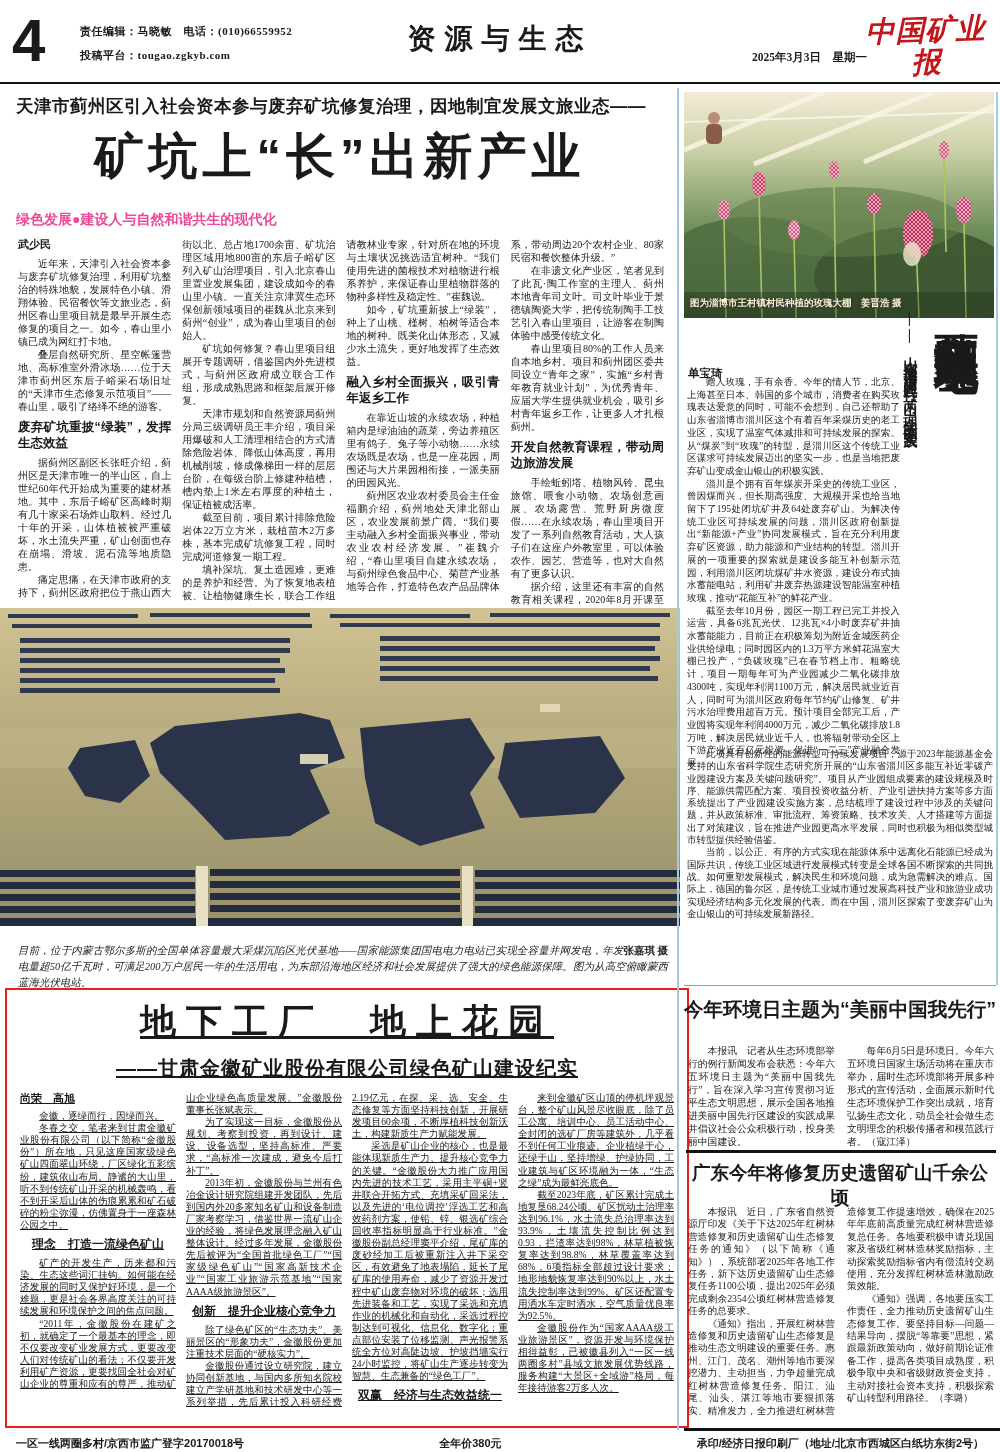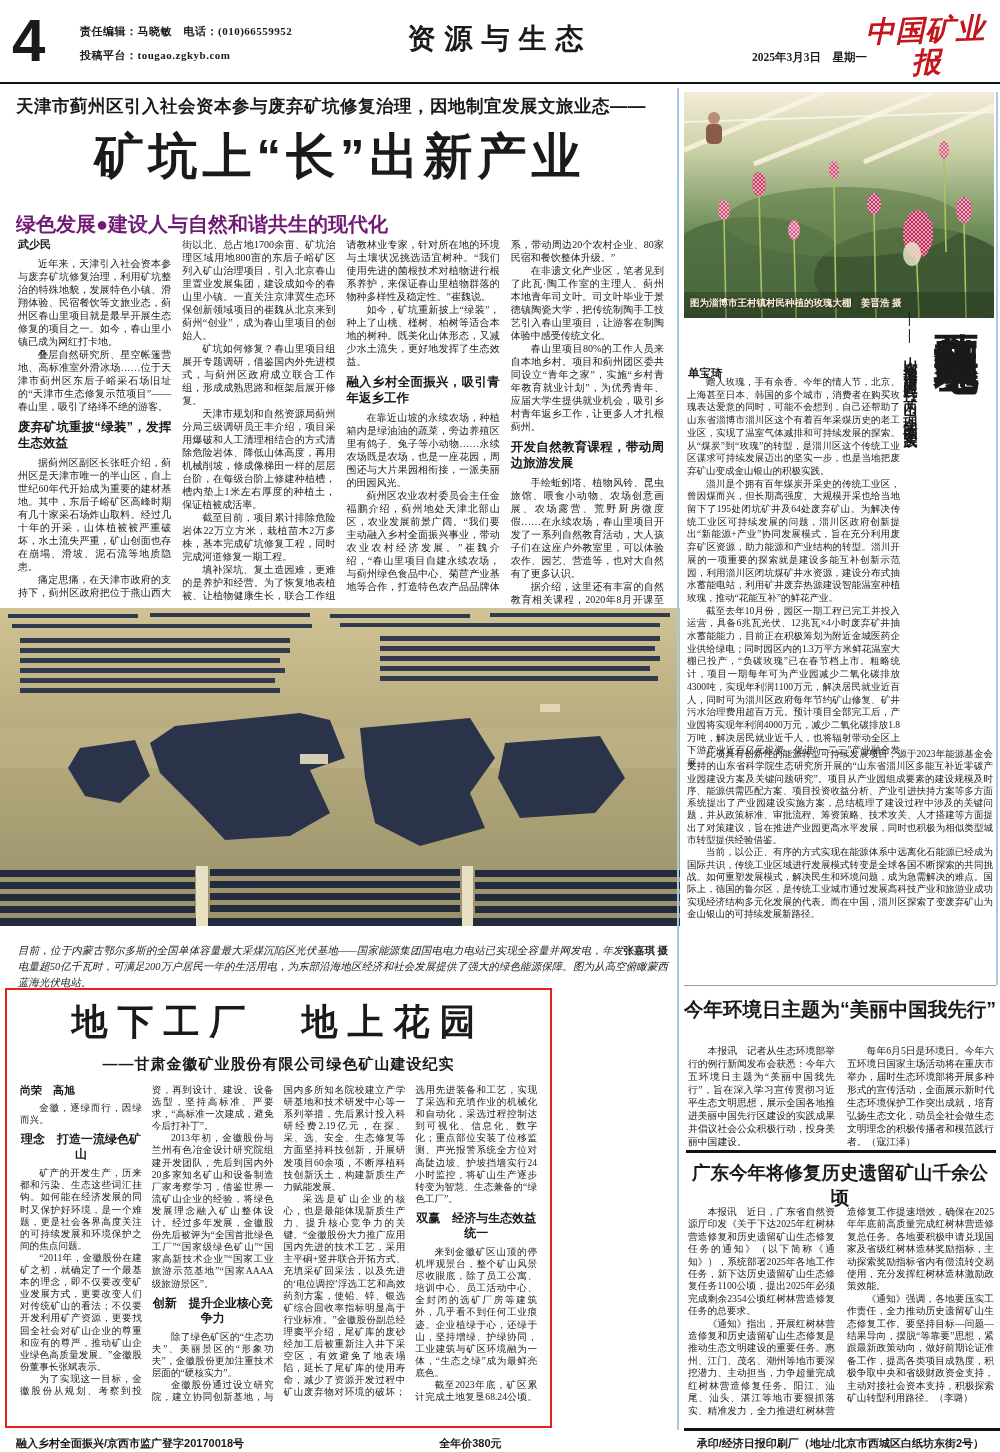--- a/index.html
+++ b/index.html
@@ -17,42 +17,42 @@
   .dateline{position:absolute;left:752px;top:50px;font-size:11.5px;font-weight:bold;}
   .masthead{position:absolute;left:860px;top:14px;width:132px;text-align:center;color:#c3151b;
             font-size:29px;font-weight:900;font-style:italic;letter-spacing:1px;line-height:32px;
             transform:rotate(-2deg);font-family:"Liberation Serif",serif;}
 
   
   .kicker{position:absolute;left:16px;top:94px;width:660px;font-size:17.5px;font-weight:bold;
           letter-spacing:.5px;font-family:"Liberation Sans",sans-serif;}
   .mainhead{position:absolute;left:0;top:124px;width:680px;text-align:center;font-size:49px;
             font-weight:900;letter-spacing:5px;font-family:"Liberation Sans",sans-serif;}
-  .eyebrow{position:absolute;left:16px;top:211px;width:480px;font-size:20px;font-weight:bold;
-           color:#701a75;font-family:"Liberation Sans",sans-serif;}
+  .eyebrow{position:absolute;left:16px;top:211px;width:480px;font-size:14px;font-weight:bold;
+           color:#ec4899;font-family:"Liberation Sans",sans-serif;}
   .cols{column-fill:auto;text-align:justify;overflow:hidden;}
   .cols p{margin:0;text-indent:2em;}
   .cols .author{font-weight:bold;text-indent:0;margin:0 0 6px;font-size:11px;}
   .cols .sub{font-size:12.5px;line-height:16px;font-weight:bold;margin:6px 0 5px;text-indent:0;
              font-family:"Liberation Sans",sans-serif;}
   .main-body{position:absolute;left:18px;top:238px;width:646px;height:370px;
              column-count:4;column-gap:11px;font-size:10px;line-height:13px;}
 
   
   .solar{position:absolute;left:0;top:608px;width:680px;height:318px;}
   .solar-cap{position:absolute;left:18px;top:932px;width:650px;font-size:10.5px;line-height:16px;
              font-style:italic;text-align:justify;color:#222;}
   .solar-cap .credit{font-style:normal;font-weight:bold;float:right;}
 
   
-  .redbox{position:absolute;left:5px;top:988px;width:547px;height:440px;border:2.5px solid #e8201e;
-          box-sizing:border-box;background:#fff;}
+  .redbox{position:absolute;left:5px;top:988px;width:684px;height:440px;border:2.5px solid #e8201e;
+          box-sizing:border-box;background:#fff;text-decoration:underline;}
   .boxhead{margin-top:8px;text-align:center;font-size:36px;font-weight:900;letter-spacing:10px;
            font-family:"Liberation Sans",sans-serif;}
-  .boxsub{margin-top:8px;text-align:center;font-size:15px;font-weight:bold;letter-spacing:1px;
+  .boxsub{margin-top:8px;text-align:center;font-size:20px;font-weight:bold;letter-spacing:1px;
           font-family:"Liberation Sans",sans-serif;}
   .box-body{margin:10px 13px 0;height:322px;column-count:4;column-gap:10px;font-size:9.6px;
             line-height:12.1px;}
   .box-body .sub{font-size:12px;line-height:15px;text-align:center;}
 
   
   .vblue{position:absolute;width:0;border-left:2px solid #a5cbe3;}
   .rose{position:absolute;left:684px;top:92px;width:310px;height:226px;}
   .rose-cap{position:absolute;left:690px;top:297px;width:298px;font-size:9.5px;color:#f6f0cf;
             text-shadow:0 0 2px #333,1px 1px 1px #333;font-weight:bold;}
@@ -187,20 +187,21 @@
     <span class="credit">张嘉琪 摄</span>
     <span>目前，位于内蒙古鄂尔多斯的全国单体容量最大采煤沉陷区光伏基地——国家能源集团国电电力电站已实现全容量并网发电，年发电量超50亿千瓦时，可满足200万户居民一年的生活用电，为东部沿海地区经济和社会发展提供了强大的绿色能源保障。图为从高空俯瞰蒙西蓝海光伏电站。</span>
   </p>
 
   <div class="redbox">
     <div class="boxhead">地下工厂　地上花园</div>
     <div class="boxsub">——甘肃金徽矿业股份有限公司绿色矿山建设纪实</div>
     <div class="cols box-body">
       <p class="author">尚荣　高旭</p>
       <p>金徽，逐绿而行，因绿而兴。</p>
+      <p>冬春之交，笔者来到甘肃金徽矿业股份有限公司（以下简称“金徽股份”）所在地，只见这座国家级绿色矿山四面翠山环绕，厂区绿化五彩缤纷，建筑依山布局。静谧的大山里，听不到传统矿山开采的机械轰鸣，看不到开采后山体的伤痕累累和矿石破碎的粉尘弥漫，仿佛置身于一座森林公园之中。</p>
       <div class="sub">理念　打造一流绿色矿山</div>
       <p>矿产的开发生产，历来都和污染、生态这些词汇挂钩。如何能在经济发展的同时又保护好环境，是一个难题，更是社会各界高度关注的可持续发展和环境保护之间的焦点问题。</p>
       <p>“2011年，金徽股份在建矿之初，就确定了一个最基本的理念，即不仅要改变矿业发展方式，更要改变人们对传统矿山的看法；不仅要开发利用矿产资源，更要找回全社会对矿山企业的尊重和应有的尊严，推动矿山企业绿色高质量发展。”金徽股份董事长张斌表示。</p>
       <p>为了实现这一目标，金徽股份从规划、考察到投资，再到设计、建设、设备选型，坚持高标准、严要求，“高标准一次建成，避免今后打补丁”。</p>
       <p>2013年初，金徽股份与兰州有色冶金设计研究院组建开发团队，先后到国内外20多家知名矿山和设备制造厂家考察学习，借鉴世界一流矿山企业的经验，将绿色发展理念融入矿山整体设计。经过多年发展，金徽股份先后被评为“全国首批绿色工厂”“国家级绿色矿山”“国家高新技术企业”“国家工业旅游示范基地”“国家AAAA级旅游景区”。</p>
       <div class="sub">创新　提升企业核心竞争力</div>
       <p>除了绿色矿区的“生态功夫”、美丽景区的“形象功夫”，金徽股份更加注重技术层面的“硬核实力”。</p>
       <p>金徽股份通过设立研究院，建立协同创新基地，与国内多所知名院校建立产学研基地和技术研发中心等一系列举措，先后累计投入科研经费2.19亿元，在探、采、选、安全、生态修复等方面坚持科技创新，开展研发项目60余项，不断厚植科技创新沃土，构建新质生产力赋能发展。</p>
       <p>采选是矿山企业的核心，也是最能体现新质生产力、提升核心竞争力的关键。“金徽股份大力推广应用国内先进的技术工艺，采用主平硐+竖井联合开拓方式、充填采矿回采法，以及先进的‘电位调控’浮选工艺和高效药剂方案，使铅、锌、银选矿综合回收率指标明显高于行业标准。”金徽股份副总经理窦平介绍，尾矿库的废砂经加工后被重新注入井下采空区，有效避免了地表塌陷，延长了尾矿库的使用寿命，减少了资源开发过程中矿山废弃物对环境的破坏；选用先进装备和工艺，实现了采选和充填作业的机械化和自动化，采选过程控制达到可视化、信息化、数字化；重点部位安装了位移监测、声光报警系统全方位对高陡边坡、护坡挡墙实行24小时监控，将矿山生产逐步转变为智慧、生态兼备的“绿色工厂”。</p>
       <div class="sub">双赢　经济与生态效益统一</div>
@@ -294,18 +295,18 @@
 
   <div class="gd-head">广东今年将修复历史遗留矿山千余公顷</div>
   <div class="gd-body">
     <p>本报讯　近日，广东省自然资源厅印发《关于下达2025年红树林营造修复和历史遗留矿山生态修复任务的通知》（以下简称《通知》），系统部署2025年各地工作任务，新下达历史遗留矿山生态修复任务1100公顷，提出2025年必须完成剩余2354公顷红树林营造修复任务的总要求。</p>
     <p>《通知》指出，开展红树林营造修复和历史遗留矿山生态修复是推动生态文明建设的重要任务。惠州、江门、茂名、潮州等地市要深挖潜力、主动担当，力争超量完成红树林营造修复任务。阳江、汕尾、汕头、湛江等地市要狠抓落实、精准发力，全力推进红树林营造修复工作提速增效，确保在2025年年底前高质量完成红树林营造修复总任务。各地要积极申请兑现国家及省级红树林造林奖励指标，主动探索奖励指标省内有偿流转交易使用，充分发挥红树林造林激励政策效能。</p>
     <p>《通知》强调，各地要压实工作责任，全力推动历史遗留矿山生态修复工作。要坚持目标—问题—结果导向，摆脱“等靠要”思想，紧跟最新政策动向，做好前期论证准备工作，提高各类项目成熟度，积极争取中央和省级财政资金支持，主动对接社会资本支持，积极探索矿山转型利用路径。（李璐）</p>
   </div>
   <div class="hr-foot"></div>
 
   <div class="foot">
-    <span>融入乡村全面振兴/京西市监广登字20170018号</span>
+    <span>一区一线两圈多村/京西市监广登字20170018号</span>
     <span>全年价380元</span>
     <span>承印/经济日报印刷厂（地址/北京市西城区白纸坊东街2号）</span>
   </div>
 
 </div>
 
 </body></html>

